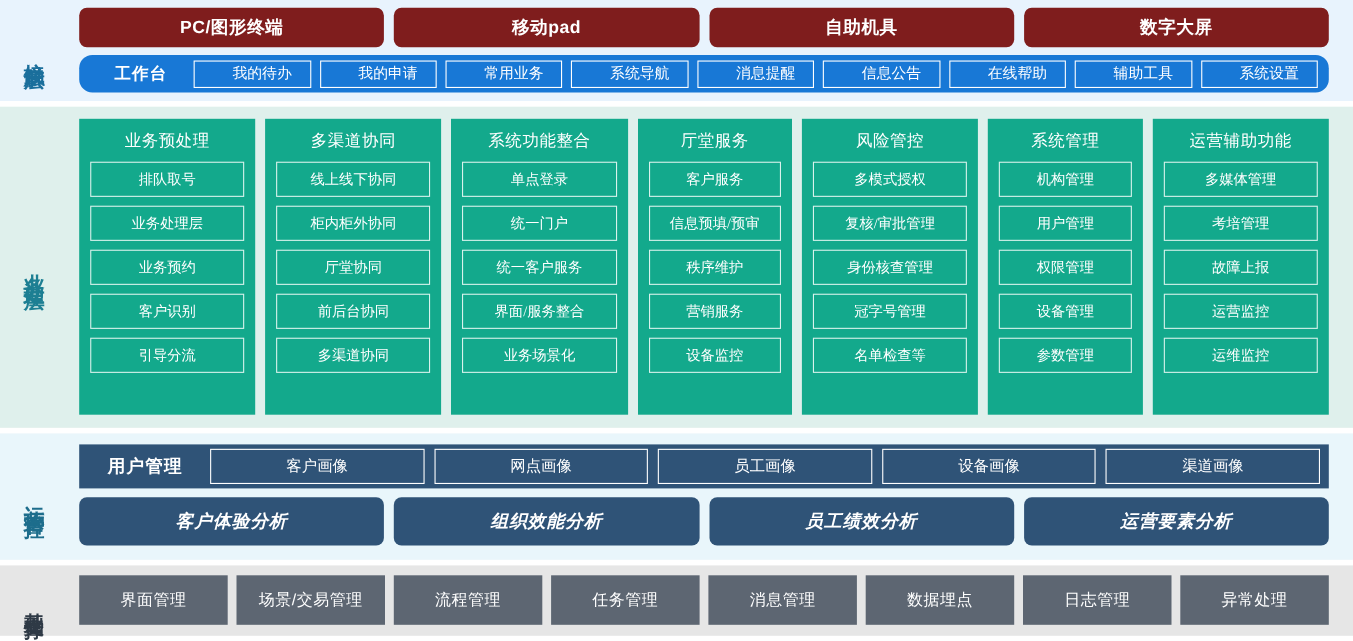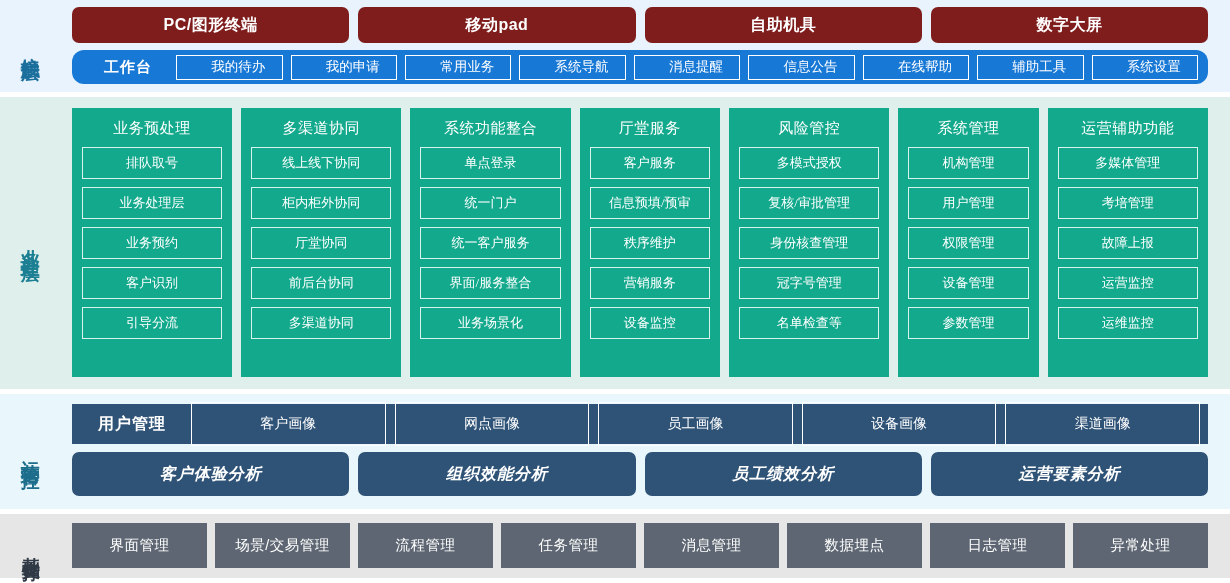--- a/index.html
+++ b/index.html
@@ -114,21 +114,21 @@
     padding: 0 8px 0 0;
   }
   .ops-title {
     color:#fff; font-weight:bold; font-size:16px;
     padding: 0 16px 0 26px; white-space:nowrap; letter-spacing:1px;
   }
   .ops-chip {
     flex:1;
     border: 1px solid #ffffff;
     color:#fff; font-size:14px;
-    height: 44px;
+    height: 32px;
     display:flex; align-items:center; justify-content:center;
     white-space:nowrap;
   }
   .ops-row2 { display:flex; gap:9px; height: 44px; font-style: italic; }
   .ops-card {
     flex:1;
     background:#2f5377;
     border-radius: 7px;
     display:flex; align-items:center; justify-content:center;
     color:#fff; font-weight:bold; font-size:16px;

